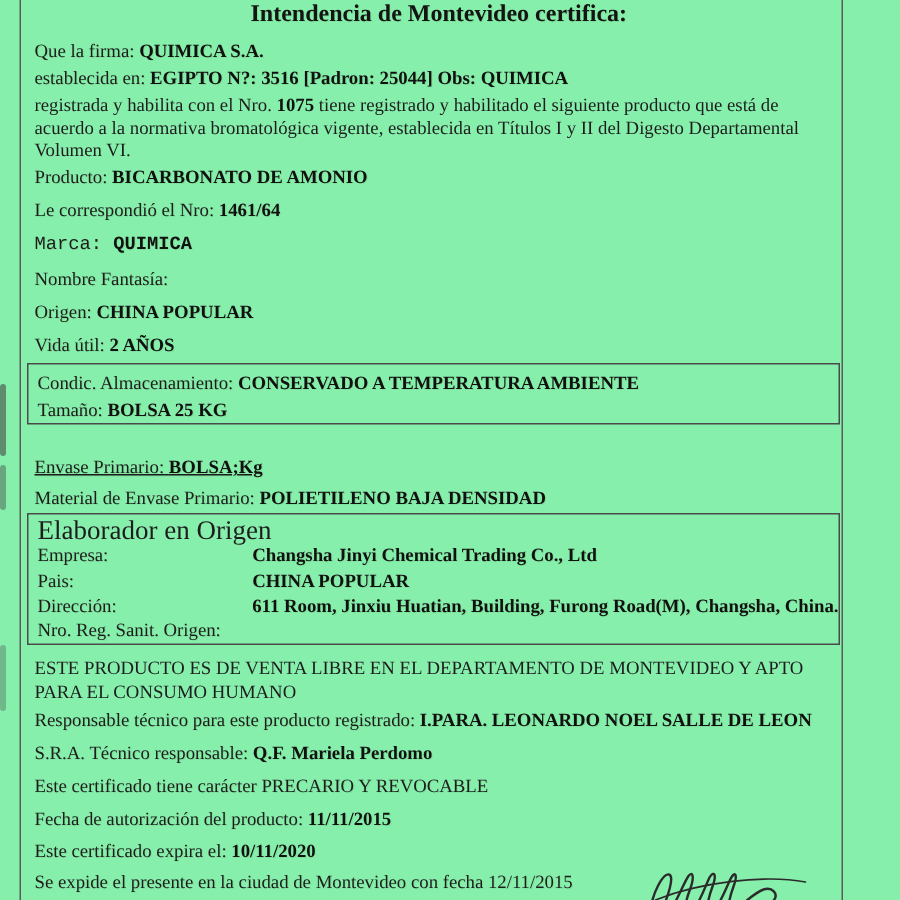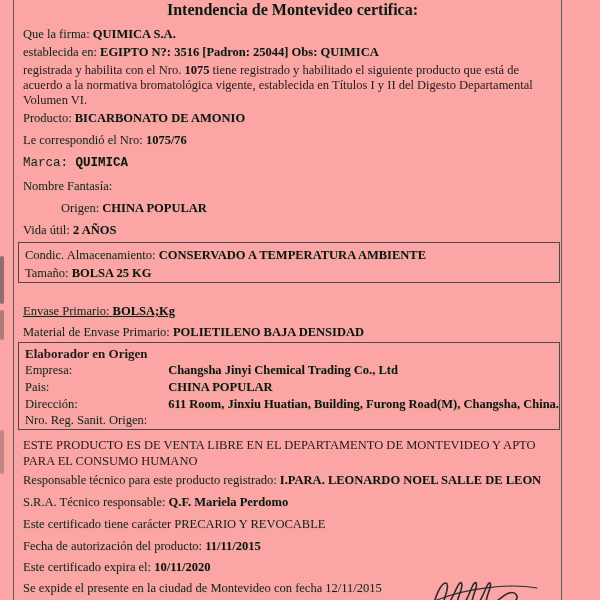--- a/index.html
+++ b/index.html
@@ -1,19 +1,19 @@
 <!DOCTYPE html>
 <html><head>
 <meta charset="utf-8">
 <style>
   html,body{margin:0;padding:0;background:#ffffff;}
   .page{
     position:relative;
     width:600px;height:600px;
-    background:#fca5a5;
+    background:#86efac;
     overflow:hidden;
     font-family:"Liberation Serif","DejaVu Serif",serif;
     color:#1d1d1d;
   }
   
   .page .txt, .page .fline, .page .title, .page .el-row, .page .bx-line{
     text-shadow:0.7px 0.7px 0 rgba(110,195,110,0.28);
   }
   .edge{position:absolute;top:0;bottom:0;width:1px;background:#5a5a5a;}
   .edge.left{left:13px;}
@@ -29,21 +29,21 @@
   .para{position:absolute;left:23px;width:525px;font-size:12.5px;line-height:15px;white-space:normal;}
   .upper{position:absolute;left:23px;width:530px;font-size:12.5px;line-height:15.5px;}
   .bxbox{
     position:absolute;left:18px;width:542px;
     border:1px solid #4a4a4a;background:transparent;
     box-sizing:border-box;
   }
   .bx1{top:242px;height:41px;padding:3px 6px;}
   .bx1 .bx-line{font-size:12.5px;line-height:18px;white-space:nowrap;}
   .bx2{top:342px;height:88px;padding:2px 6px;}
-  .bx2 .el-header{font-size:13px;font-weight:bold;line-height:17px;}
+  .bx2 .el-header{font-size:18px;font-weight:normal;line-height:17px;}
   .el-row{font-size:12.5px;line-height:16.8px;white-space:nowrap;}
   .el-row .lbl{display:inline-block;width:140px;}
   .sig{position:absolute;left:425px;top:571px;width:128px;height:42px;}
 </style>
 </head>
 <body>
 
 <div class="page">
 
   <div class="edge left"></div>
@@ -74,34 +74,34 @@
     <span>Volumen VI.</span>
   </div>
 
   <div class="fline" style="top:111px;">
     <span>Producto:</span>
     <span class="v">BICARBONATO DE AMONIO</span>
   </div>
 
   <div class="fline" style="top:133px;">
     <span>Le correspondió el Nro:</span>
-    <span class="v">1075/76</span>
+    <span class="v">1461/64</span>
   </div>
 
   <div class="fline" style="top:156px;font-family:Liberation Mono, monospace;">
     <span>Marca:</span>
     <span class="v">QUIMICA</span>
   </div>
 
   <div class="fline" style="top:179px;">
     <span>Nombre Fantasía:</span>
     <span class="v"></span>
   </div>
 
-  <div class="fline" style="top:201px;margin-left:38px;">
+  <div class="fline" style="top:201px;">
     <span>Origen:</span>
     <span class="v">CHINA POPULAR</span>
   </div>
 
   <div class="fline" style="top:223px;">
     <span>Vida útil:</span>
     <span class="v">2 AÑOS</span>
   </div>
 
   <div class="bxbox bx1">

